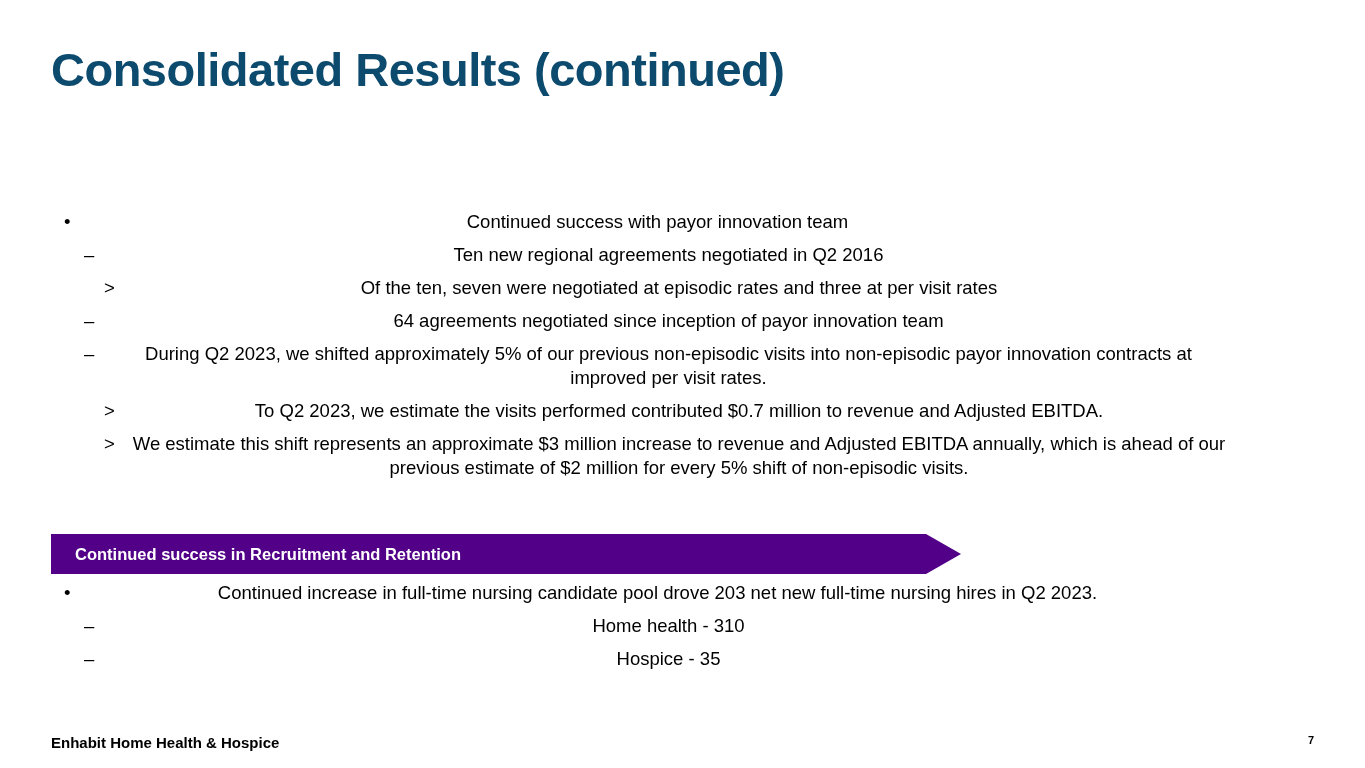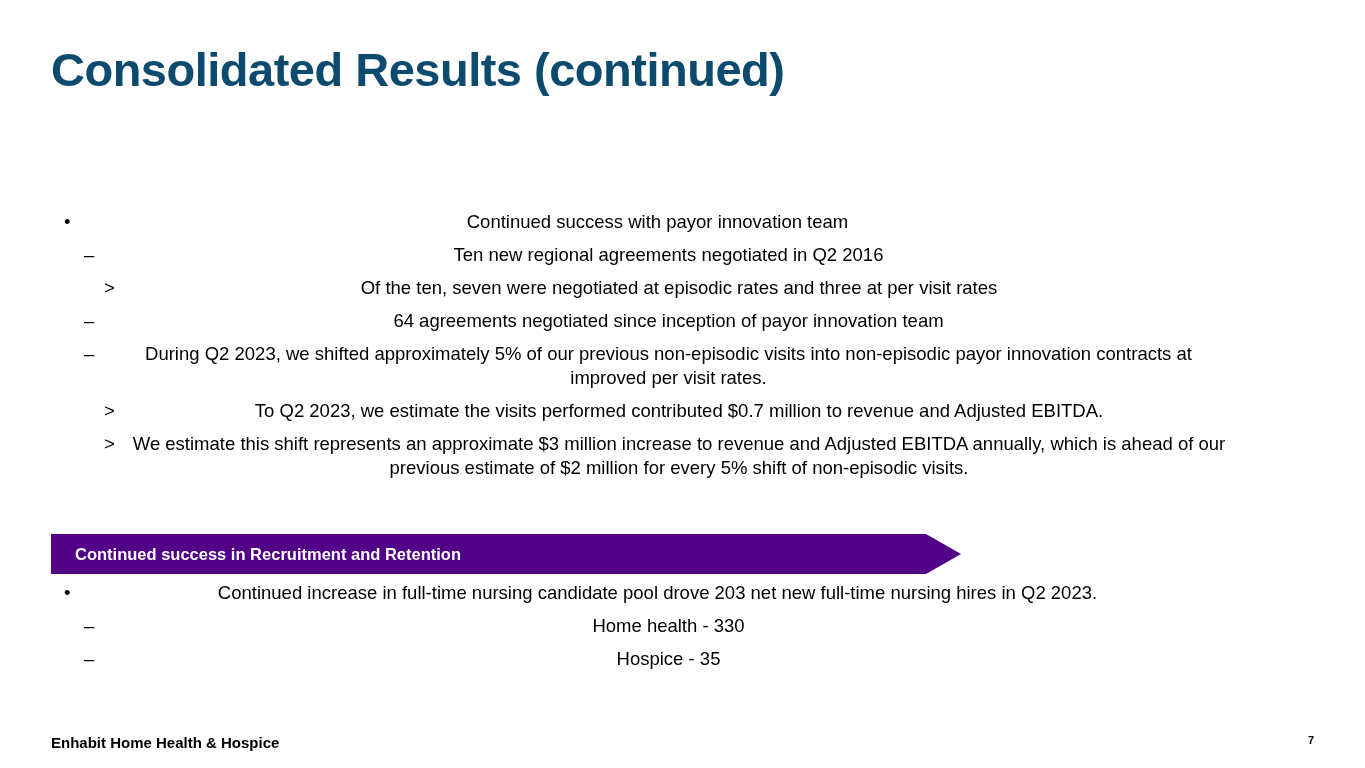--- a/index.html
+++ b/index.html
@@ -171,21 +171,21 @@
     <div class="banner-text">Continued success in Recruitment and Retention</div>
   </div>
 
   <div class="bullets bullets-2">
     <div class="b lvl1">
       <span class="marker">•</span>
       <span class="txt">Continued increase in full-time nursing candidate pool drove 203 net new full-time nursing hires in Q2 2023.</span>
     </div>
     <div class="b lvl2">
       <span class="marker">–</span>
-      <span class="txt">Home health - 330</span>
+      <span class="txt">Home health - 310</span>
     </div>
     <div class="b lvl2">
       <span class="marker">–</span>
       <span class="txt">Hospice - 35</span>
     </div>
   </div>
 
   <div class="footer-left">Enhabit Home Health &amp; Hospice</div>
   <div class="footer-page">7</div>
 

